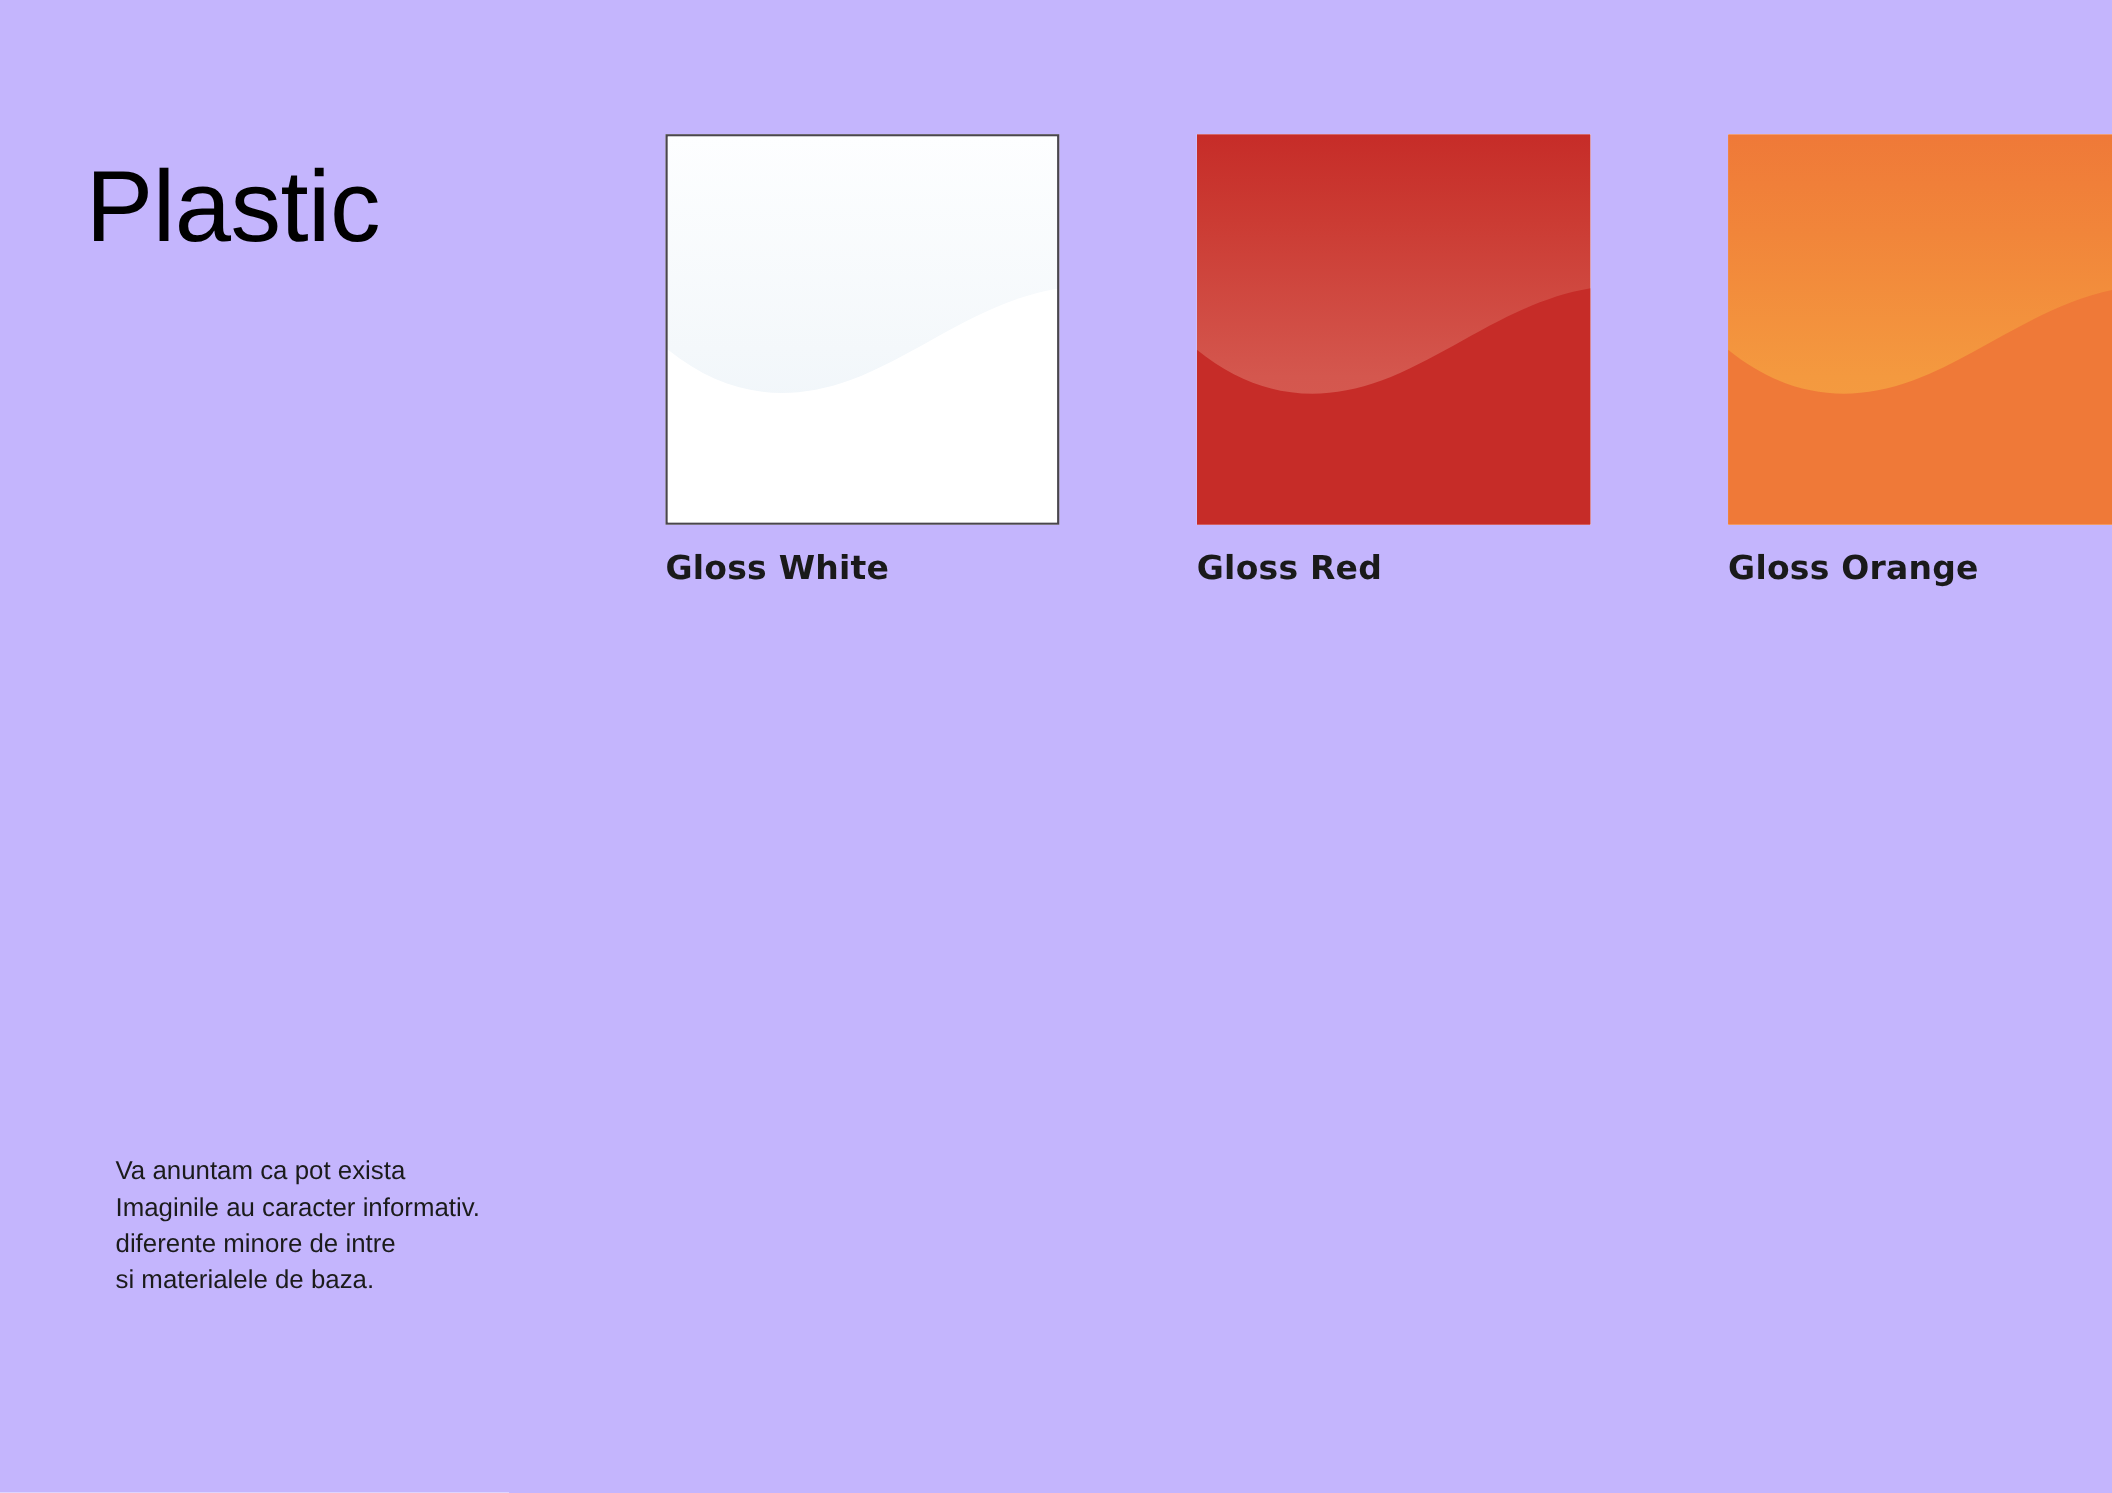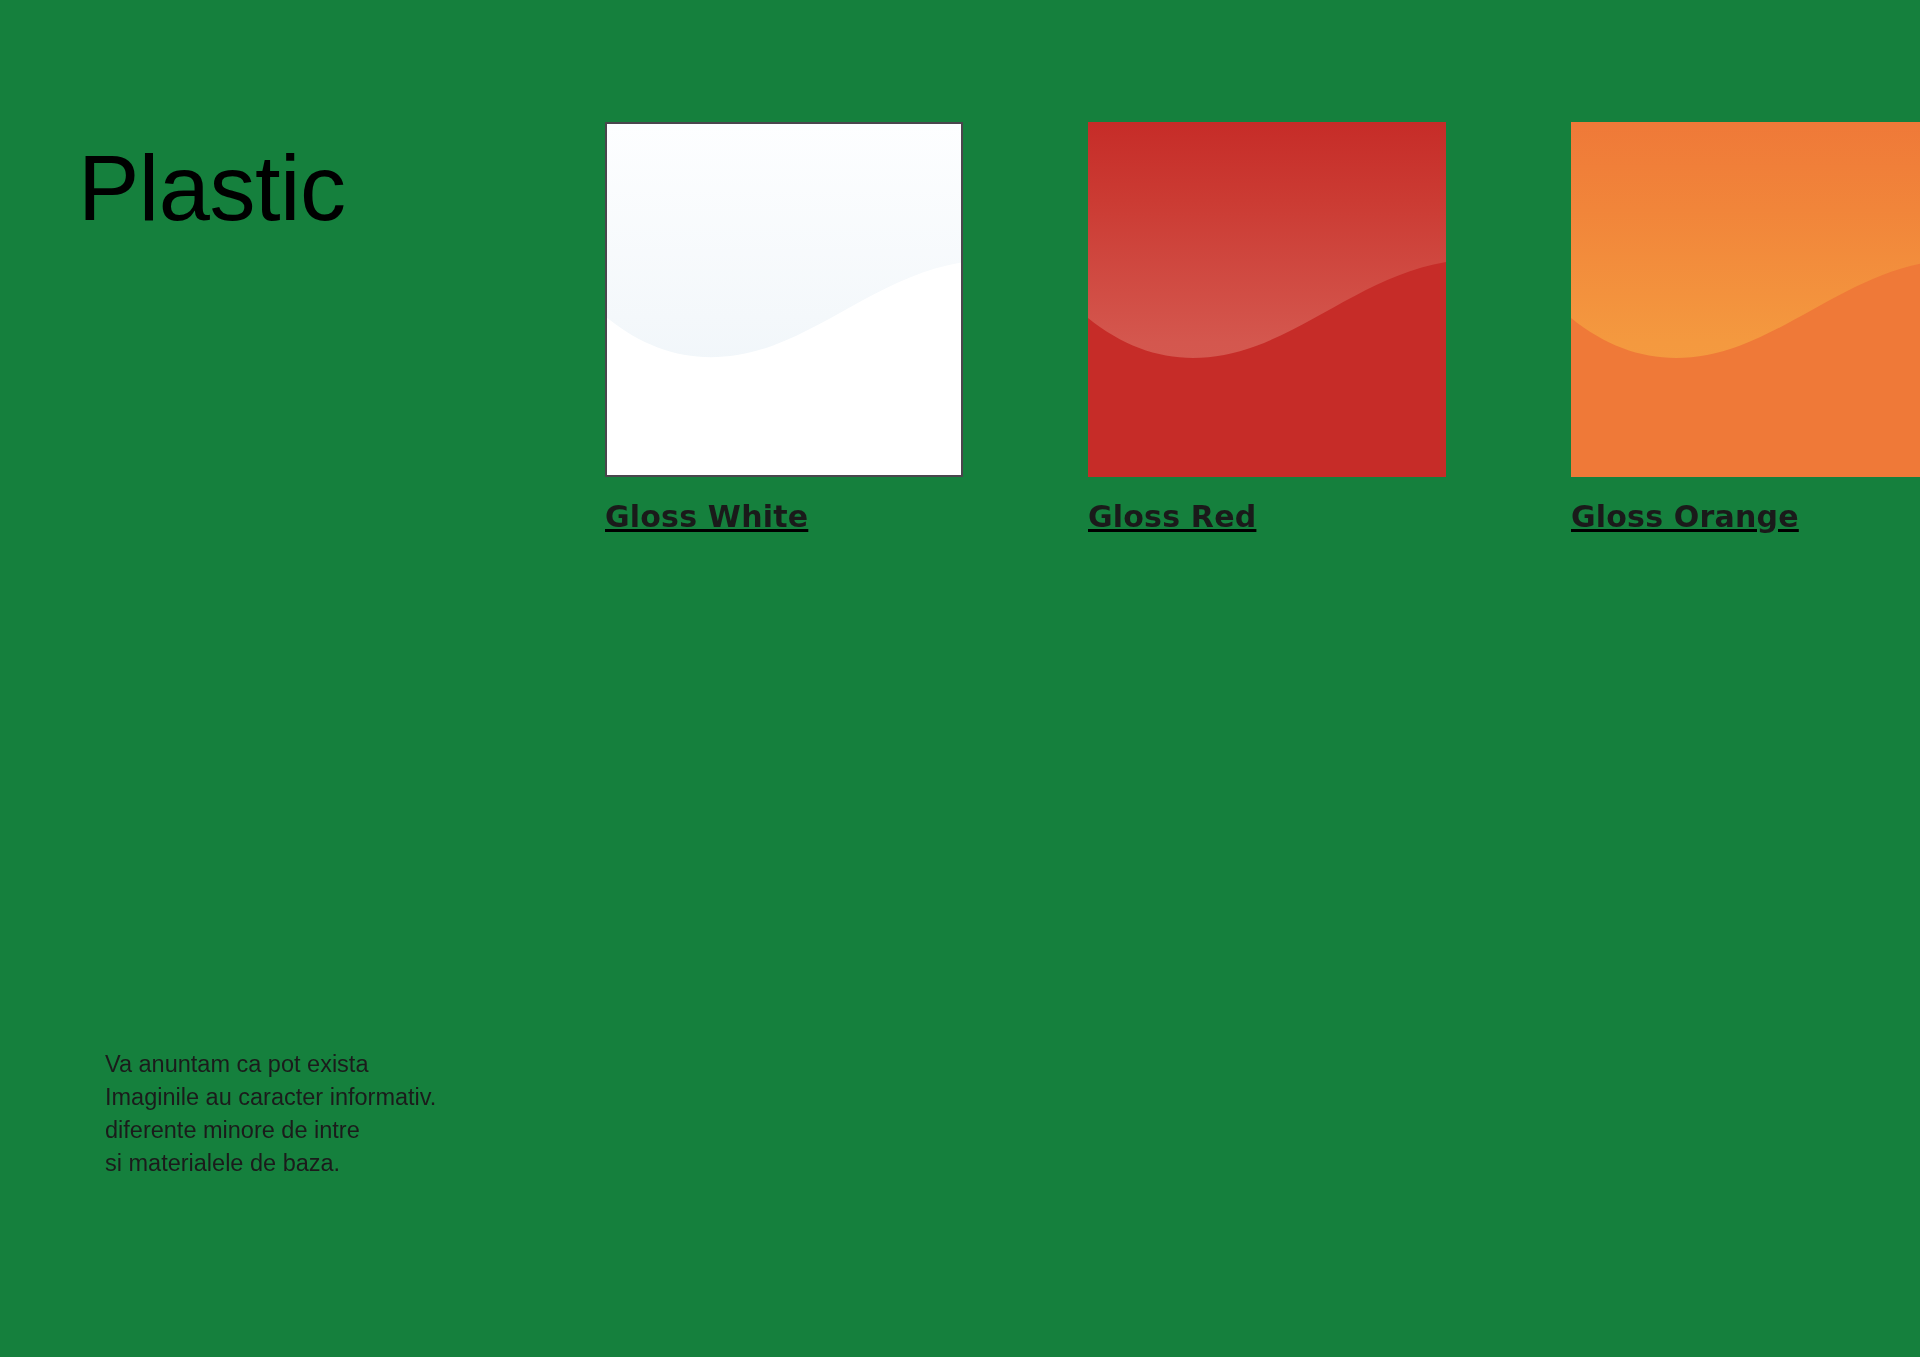--- a/index.html
+++ b/index.html
@@ -13,21 +13,21 @@
     height: 1357px;
     position: relative;
     overflow: hidden;
     font-family: "Liberation Sans", "DejaVu Sans", sans-serif;
     -webkit-font-smoothing: antialiased;
   }
 
   .page {
     position: absolute;
     inset: 0;
-    background: #15803d;
+    background: #c4b5fd;
   }
 
   
   .page-title {
     position: absolute;
     left: 78px;
     top: 78px;
     font-size: 92px;
     line-height: 1.05;
     font-weight: 300;
@@ -45,21 +45,21 @@
     height: 830px;
   }
 
   .swatch-cell {
     position: absolute;
     width: 358px;
   }
   .swatch-cell.c0 { left: 0px; }
   .swatch-cell.c1 { left: 483px; }
   .swatch-cell.c2 { left: 966px; }
-  .swatch-cell.r0 { top: 0px; text-decoration: underline; }
+  .swatch-cell.r0 { top: 0px; }
   .swatch-cell.r1 { top: 450px; }
 
   .swatch-tile {
     position: relative;
     width: 358px;
     height: 355px;
     overflow: hidden;
     background: #ffffff;
   }
   .swatch-tile.bordered {

